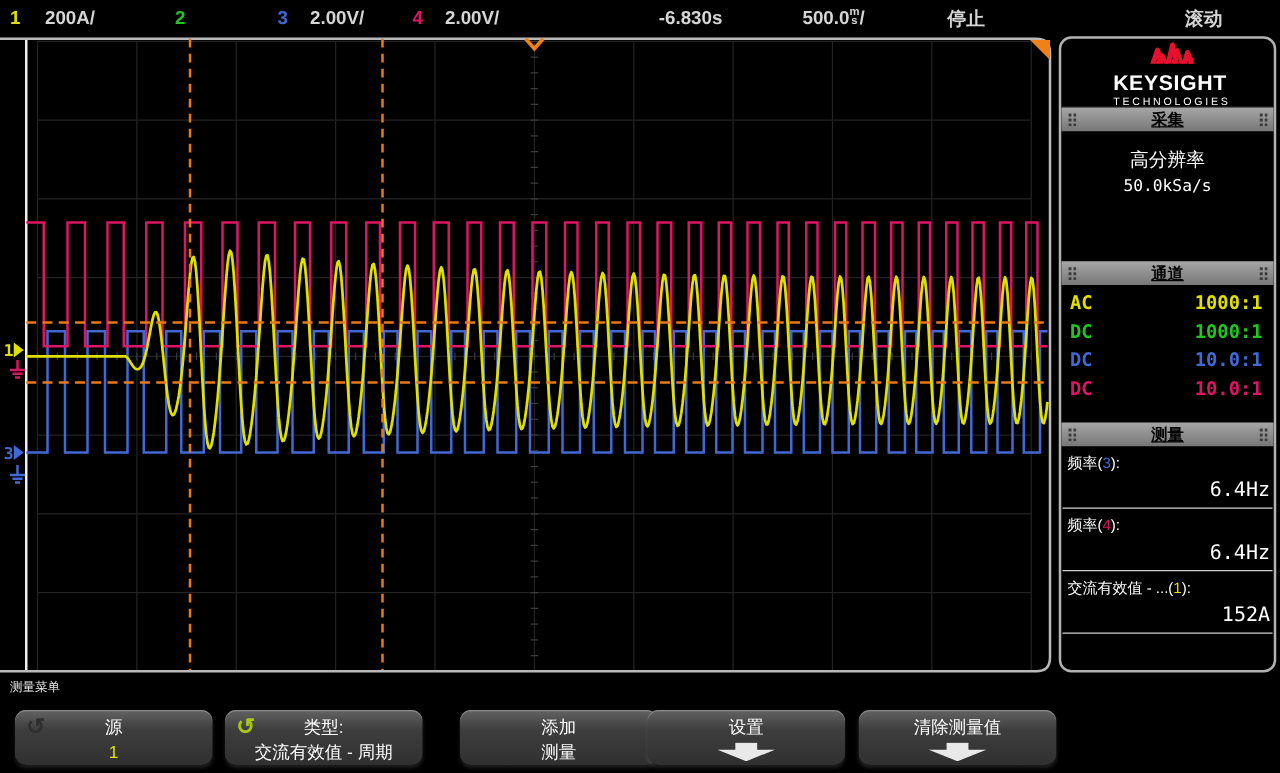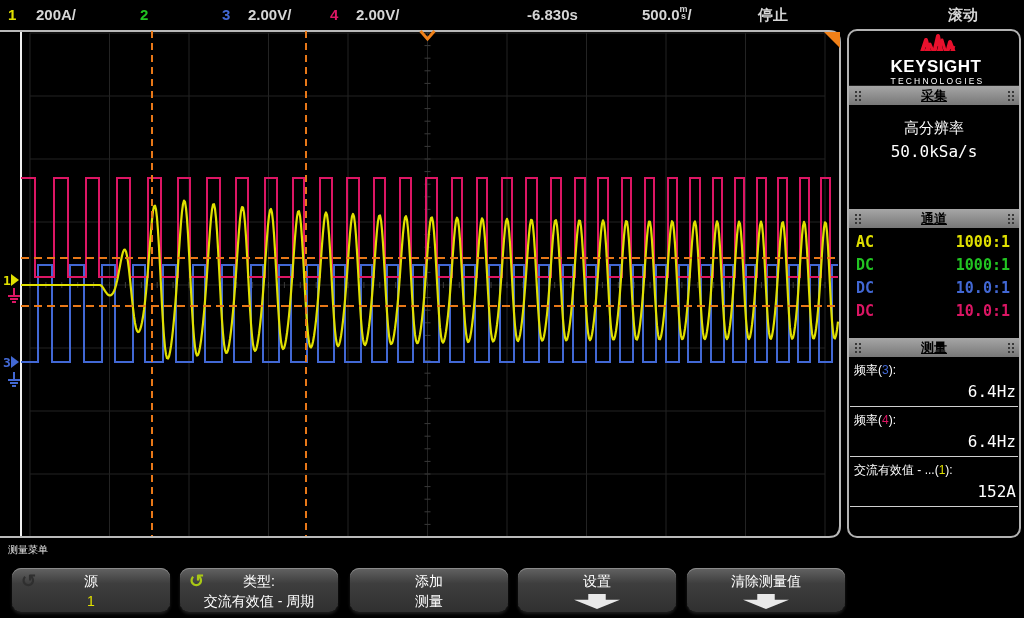--- a/index.html
+++ b/index.html
@@ -17,21 +17,21 @@
   .logo-txt{color:#fff;line-height:1;}
   .logo-l1{font-size:17px;font-weight:bold;letter-spacing:.5px;}
   .logo-l2{font-size:8.5px;letter-spacing:2.2px;margin-top:2px;}
   .hdr{height:19px;background:linear-gradient(#a6a6a6,#777);color:#000;font-weight:bold;font-size:13px;
        display:flex;align-items:center;justify-content:center;position:relative;text-decoration:underline;}
   .grip{position:absolute;top:4px;width:7px;height:11px;
         background-image:radial-gradient(#383838 1.1px,transparent 1.3px);background-size:4px 4px;}
   .grip.l{left:5px}.grip.r{right:5px}
   .acq{color:#fff;text-align:center;height:104px;}
   .acq-mode{padding-top:14px;font-size:15px;}
-  .acq-rate{padding-top:4px;font-size:16px;font-family:"DejaVu Sans Mono",monospace;}
+  .acq-rate{padding-top:4px;font-size:13px;font-family:"DejaVu Sans Mono",monospace;}
   .chrows{height:108px;padding-top:2px;}
   .chrow{display:flex;justify-content:space-between;padding:3px 9px 2px 7px;
          font-family:"DejaVu Sans Mono",monospace;font-size:15px;font-weight:bold;}
   .mitem .mlabel{padding:5px 4px 0 5px;font-size:12px;color:#fff;}
   .mitem .mvalue{text-align:right;padding:3px 3px 5px 0;font-size:16px;color:#fff;
                  font-family:"DejaVu Sans Mono",monospace;}
   .msep{border-top:1px solid #cfcfcf;margin:0 1px;}
   
   #menu-title{position:absolute;left:8px;top:543px;font-size:10px;color:#e8e8e8;}
   .softkey{position:absolute;top:568px;width:158px;height:44px;border-radius:9px;
@@ -279,21 +279,21 @@
   <div class="softkey" style="left:12px">
     <span class="knob dim">↺</span>
     <div class="sk-l1">源</div>
     <div class="sk-l2" style="color: rgb(224, 224, 0);">1</div>
   </div>
   <div class="softkey" style="left:180px">
     <span class="knob grn">↺</span>
     <div class="sk-l1">类型:</div>
     <div class="sk-l2">交流有效值 - 周期</div>
   </div>
-  <div class="softkey" style="left:350px">
+  <div class="softkey" style="left:368px">
     <div class="sk-l1">添加</div>
     <div class="sk-l2">测量</div>
   </div>
   <div class="softkey" style="left:687px">
     <div class="sk-l1">清除测量值</div>
     <div class="dn-arrow"></div>
   </div>
   <div class="softkey" style="left:518px">
     <div class="sk-l1">设置</div>
     <div class="dn-arrow"></div>

